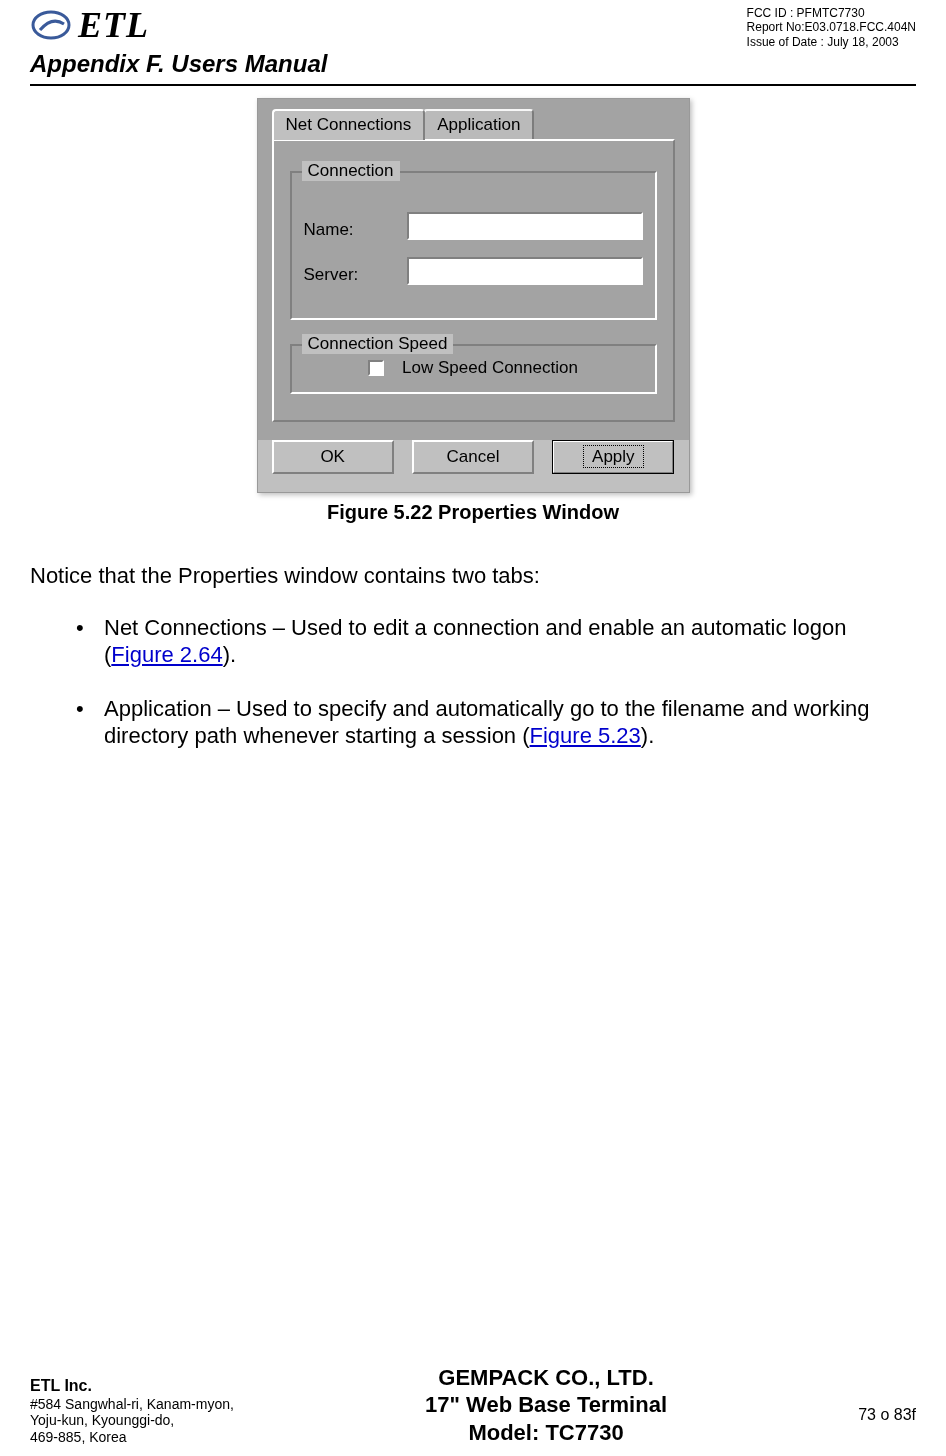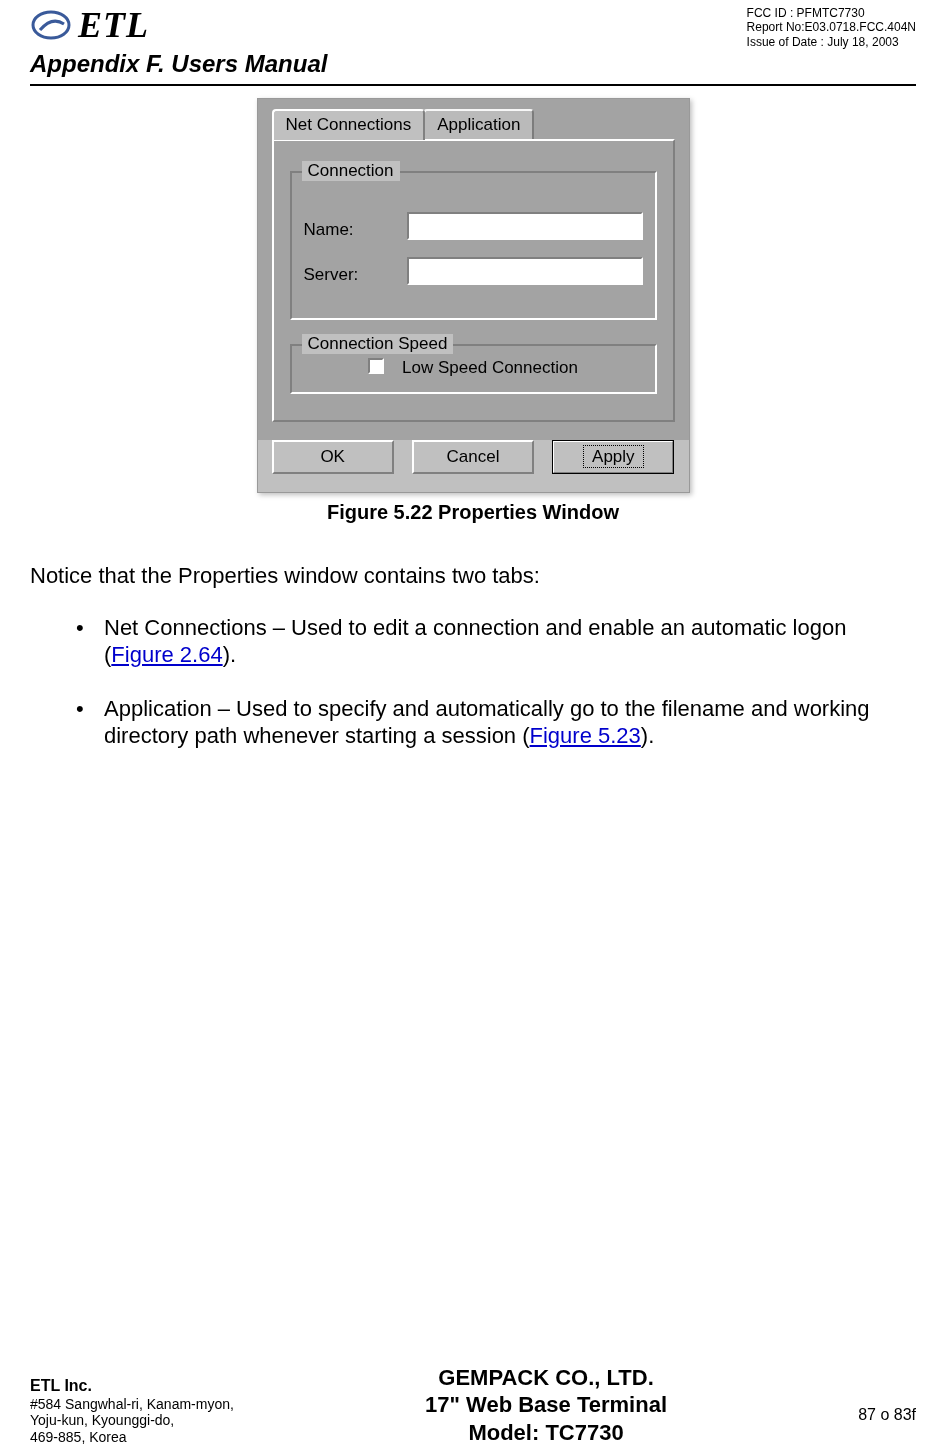--- a/index.html
+++ b/index.html
@@ -164,20 +164,21 @@
       height: 16px;
       background: #fff;
       border-top: 2px solid #808080;
       border-left: 2px solid #808080;
       border-right: 2px solid #fff;
       border-bottom: 2px solid #fff;
       display: inline-block;
     }
     .speed-row {
       display: flex;
+      align-items: center;
       justify-content: center;
       gap: 18px;
       margin-top: -6px;
     }
     .btn-row {
       display: flex;
       justify-content: space-between;
       padding: 0 14px 18px 14px;
       gap: 18px;
     }
@@ -349,15 +350,15 @@
       <div class="company">ETL Inc.</div>
       <div>#584 Sangwhal-ri, Kanam-myon,</div>
       <div>Yoju-kun, Kyounggi-do,</div>
       <div>469-885, Korea</div>
     </div>
     <div class="footer-center">
       <div>GEMPACK CO., LTD.</div>
       <div>17" Web Base Terminal</div>
       <div>Model: TC7730</div>
     </div>
-    <div class="footer-right">87 o 83f</div>
+    <div class="footer-right">73 o 83f</div>
   </div>
 </div>
 
 </body></html>

